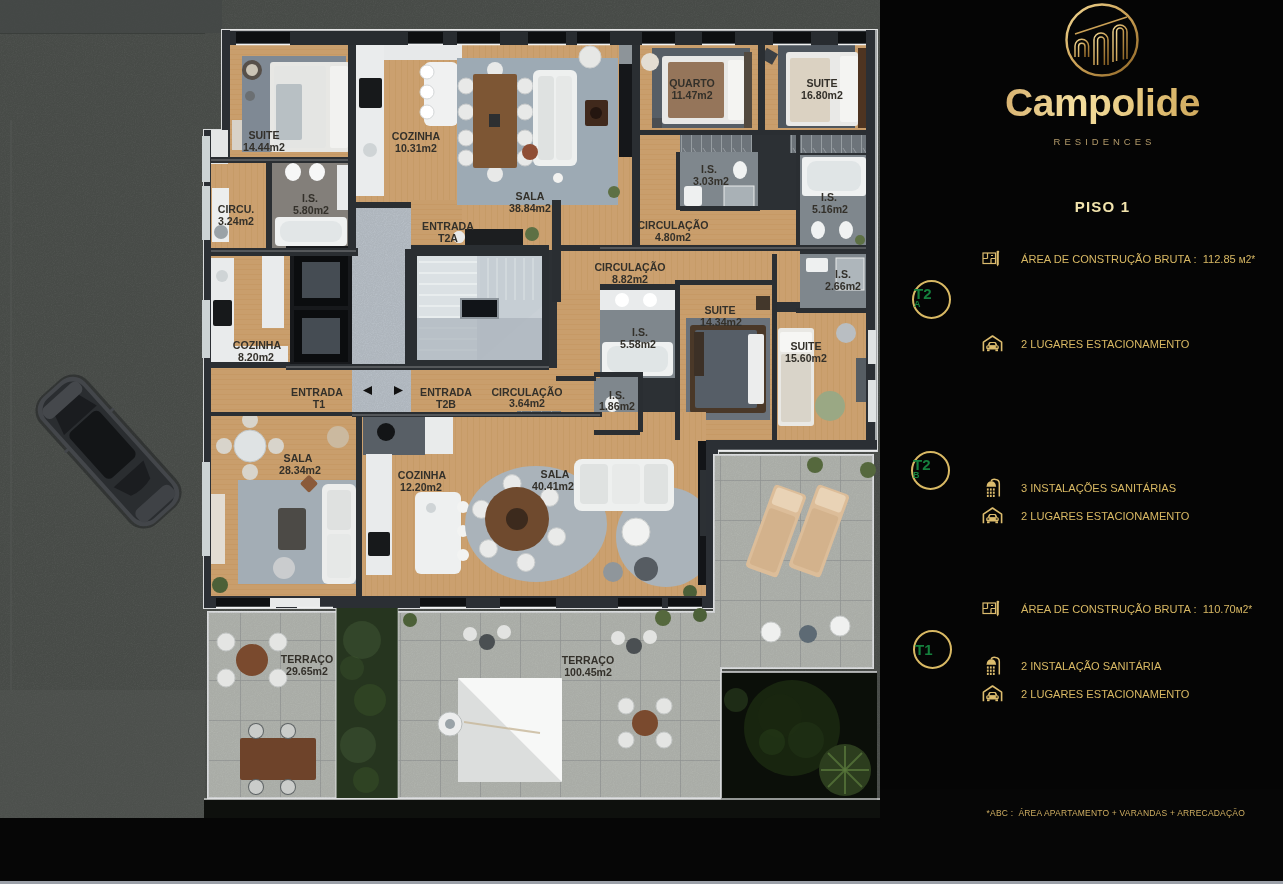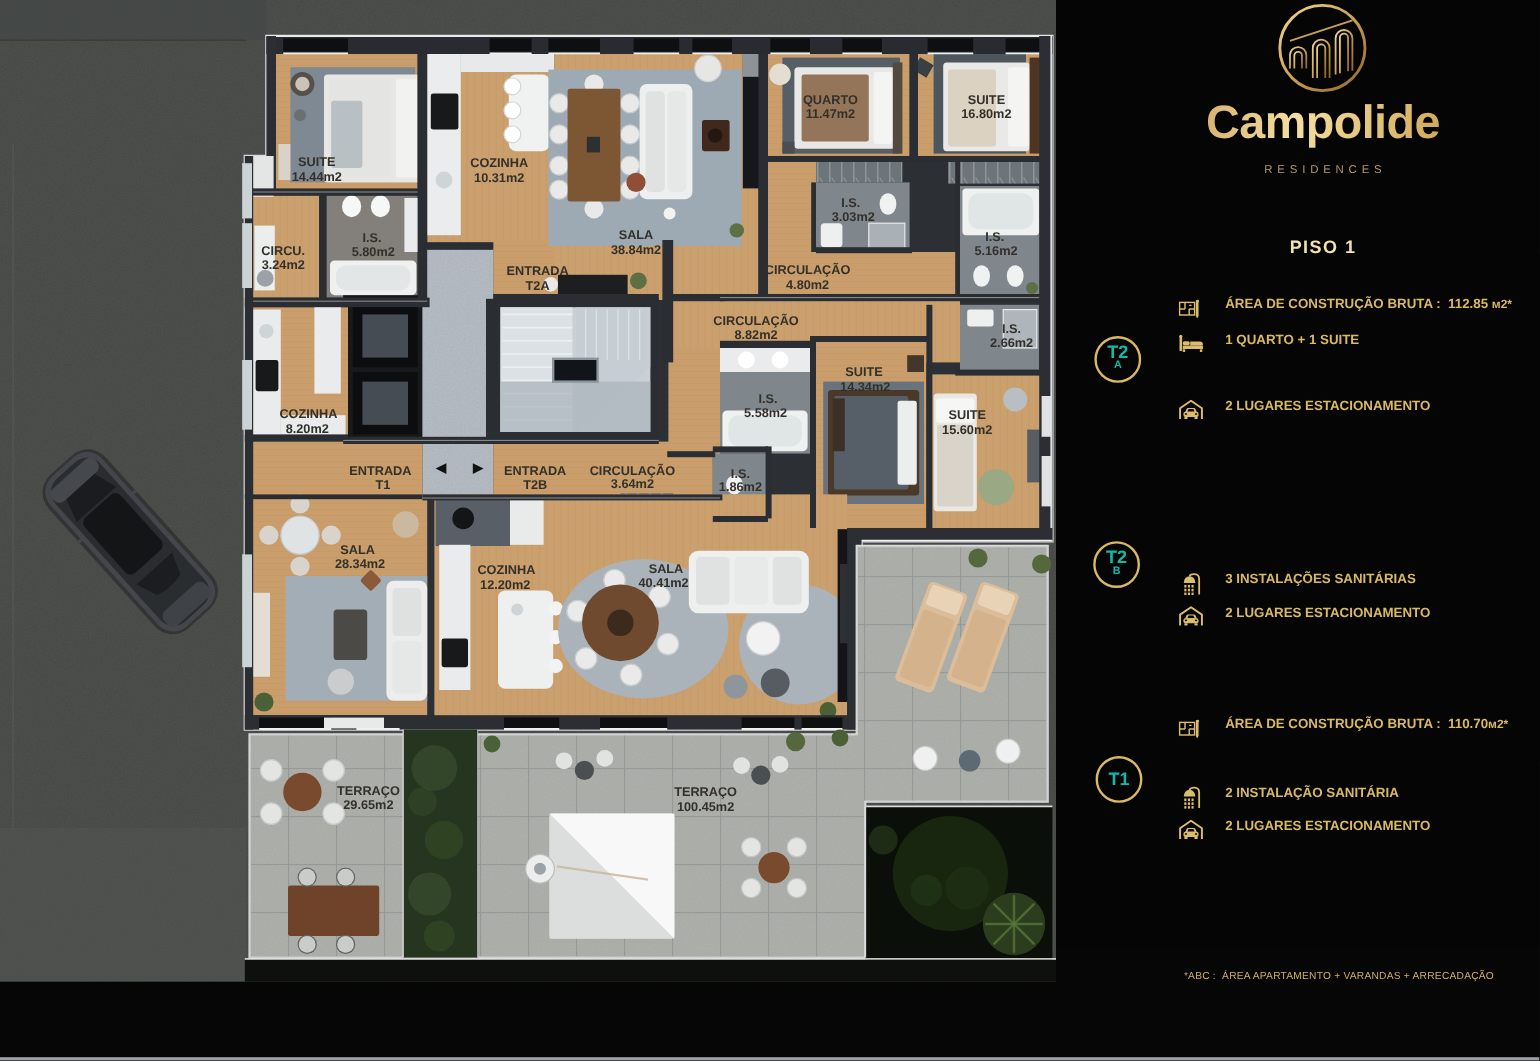--- a/index.html
+++ b/index.html
@@ -4,25 +4,25 @@
 html,body{margin:0;padding:0;background:#000;}
 #page{position:relative;width:1283px;height:884px;overflow:hidden;background:#060606;font-family:"Liberation Sans",sans-serif;}
 #plan{position:absolute;left:0;top:0;}
 .panel{position:absolute;left:880px;top:0;width:403px;height:789px;background:#050505;}
 .logo{position:absolute;left:183px;top:1px;}
 .wordmark{position:absolute;left:21px;top:81px;width:403px;text-align:center;font-size:39px;font-weight:bold;letter-spacing:-0.5px;
  background:linear-gradient(100deg,#9c6a2e 0%,#cc9f5c 18%,#f4dfa0 44%,#e2c176 62%,#c49a4d 82%,#aa7f38 100%);
  -webkit-background-clip:text;background-clip:text;color:transparent;}
 .residences{position:absolute;left:21px;top:136px;width:403px;text-align:center;font-size:9.5px;letter-spacing:4px;color:#b39a6a;text-indent:4px;}
 .piso{position:absolute;left:21px;top:198px;width:403px;text-align:center;font-size:15px;font-weight:bold;letter-spacing:1.2px;color:#f2e4ad;}
-.row{position:absolute;left:102px;width:300px;height:21px;display:flex;align-items:flex-start;font-weight:bold;}
+.row{position:absolute;left:102px;width:300px;height:21px;display:flex;align-items:center;}
 .row svg{flex:0 0 auto;margin-right:18px;width:21px;}
 .rt{font-size:11.1px;letter-spacing:0px;color:#d9b964;white-space:nowrap;}
 .m2{font-size:10px;}
-.tcirc{position:absolute;width:35px;height:35px;border:2px solid #d9b964;border-radius:50%;text-align:center;color:#14b8a6;}
+.tcirc{position:absolute;width:35px;height:35px;border:2px solid #d9b964;border-radius:50%;color:#15803d;}
 .t2{font-size:15px;font-weight:bold;line-height:13px;margin-top:5px;letter-spacing:0;}
 .t2 .tl{font-size:9px;font-weight:bold;line-height:9px;}
 .t1{font-size:15px;font-weight:bold;line-height:35px;}
 .footnote{position:absolute;right:38px;top:808px;font-size:8.5px;letter-spacing:0.2px;color:#cfae62;}
 .bottombar{position:absolute;left:0;top:881px;width:1283px;height:3px;background:#9ba0a8;}
 </style></head>
 <body>
 <div id="page">
 
 <svg id="plan" width="880" height="884" viewBox="0 0 880 884">
@@ -681,34 +681,20 @@
 <div class="row" style="top:248px">
         <svg width="21" height="19" viewBox="0 0 21 19">
           <g stroke="#dcbc6e" fill="none" stroke-width="1.2">
 <rect x="1" y="4" width="12.5" height="10.5"></rect>
 <path d="M1,9.5 h4.5 M5.5,4 v5.5 M9,9.5 v5 M9,9.5 h4.5 M9,6.5 h2"></path>
 </g>
           <path d="M14.6,2.2 c2.2,-1.4 3.4,0.4 2.2,1.6 v11.6 l-1.2,2 -1,-2 z" fill="#dcbc6e"></path>
         </svg>
         <span class="rt">ÁREA DE CONSTRUÇÃO BRUTA :&nbsp; 112.85 <span class="m2">м2*</span></span>
       </div>
-<div class="row" style="top:278px">
-        <svg width="23" height="16" viewBox="0 0 23 16">
-          <g fill="#dcbc6e">
-<rect x="1" y="2" width="2.4" height="13"></rect>
-            <circle cx="2.2" cy="1.6" r="1.4"></circle>
-<rect x="4" y="6.2" width="6.4" height="3.6" rx="1.6"></rect>
-<path d="M4,10 h17.4 a1,1 0 0 1 1,1 v2.4 h-18.4 z"></path>
-<rect x="19.6" y="13.6" width="2.2" height="2.4"></rect>
-            <rect x="4" y="13.6" width="2.2" height="2.4"></rect>
-<path d="M10.8,6.4 h8.6 a3,3 0 0 1 3,3 v0.6 h-11.6 z"></path>
-</g>
-        </svg>
-        <span class="rt">1 QUARTO + 1 SUITE</span>
-      </div>
 <div class="row" style="top:333px">
         <svg width="21" height="17" viewBox="0 0 21 17">
 <path d="M1.4,16.2 V7.2 L10.5,1 L19.6,7.2 V16.2" stroke="#dcbc6e" stroke-width="1.6" fill="none" stroke-linejoin="round"></path>
 <g fill="#dcbc6e">
 <path d="M5.6,10.6 l1.2,-2.8 c0.2,-0.5 0.6,-0.8 1.2,-0.8 h5 c0.6,0 1,0.3 1.2,0.8 l1.2,2.8 z"></path>
 <rect x="4.2" y="10.2" width="12.6" height="4.2" rx="1.6"></rect>
 <rect x="5" y="14.4" width="2.6" height="1.8"></rect>
             <rect x="13.4" y="14.4" width="2.6" height="1.8"></rect>
 </g>
 <path d="M7.6,9.9 l0.8,-2 h4.2 l0.8,2 z" fill="#0a0a0a"></path>

